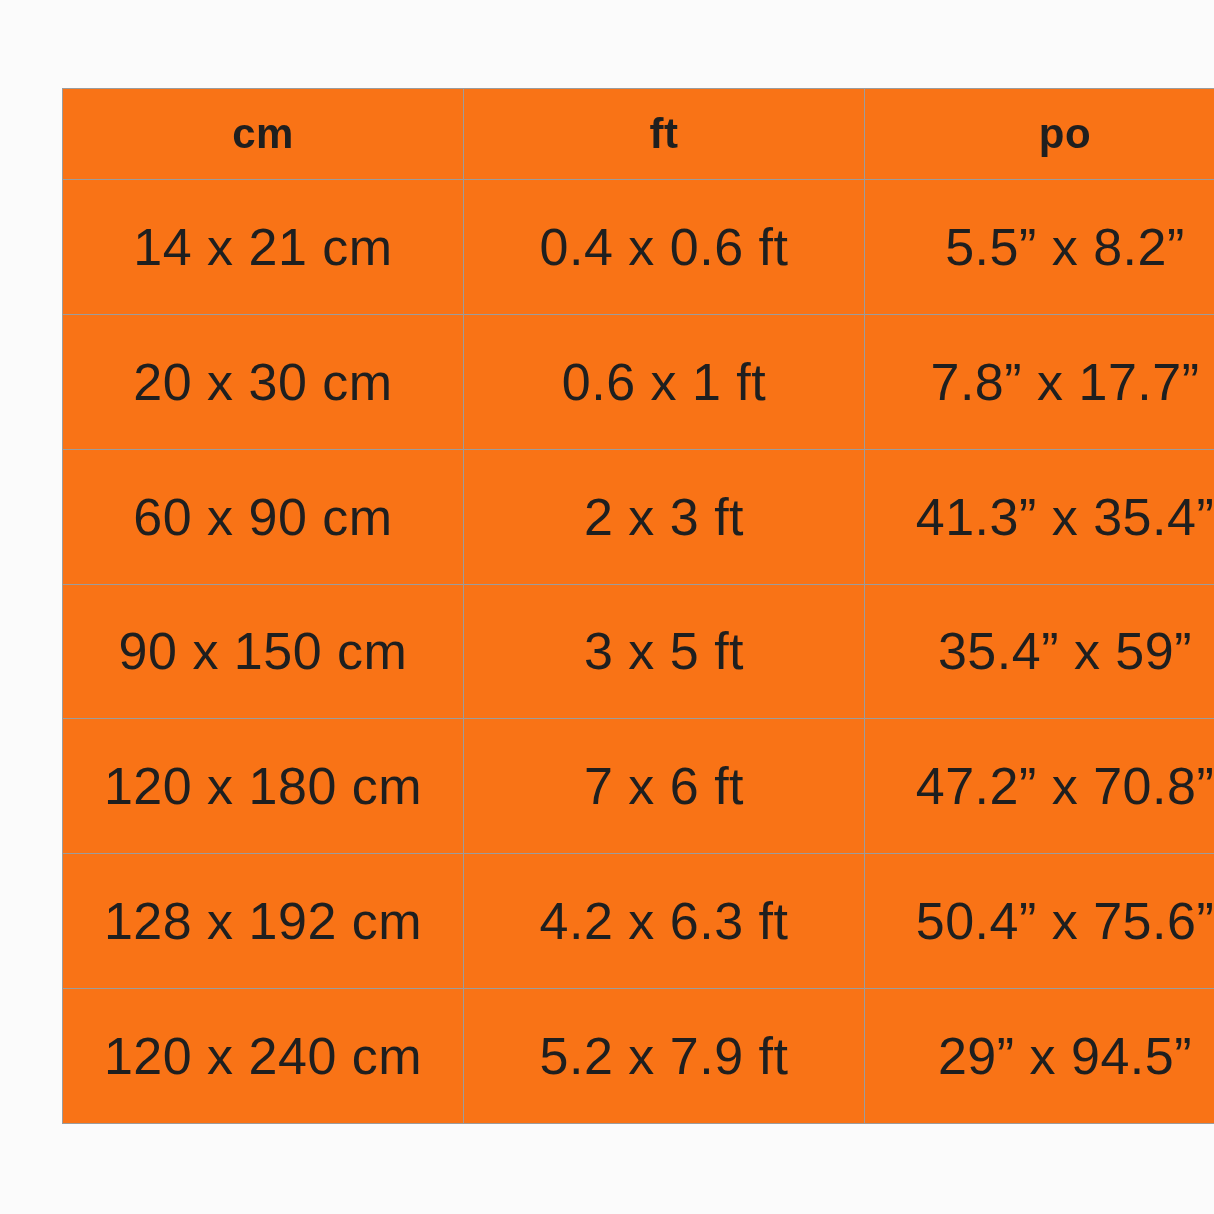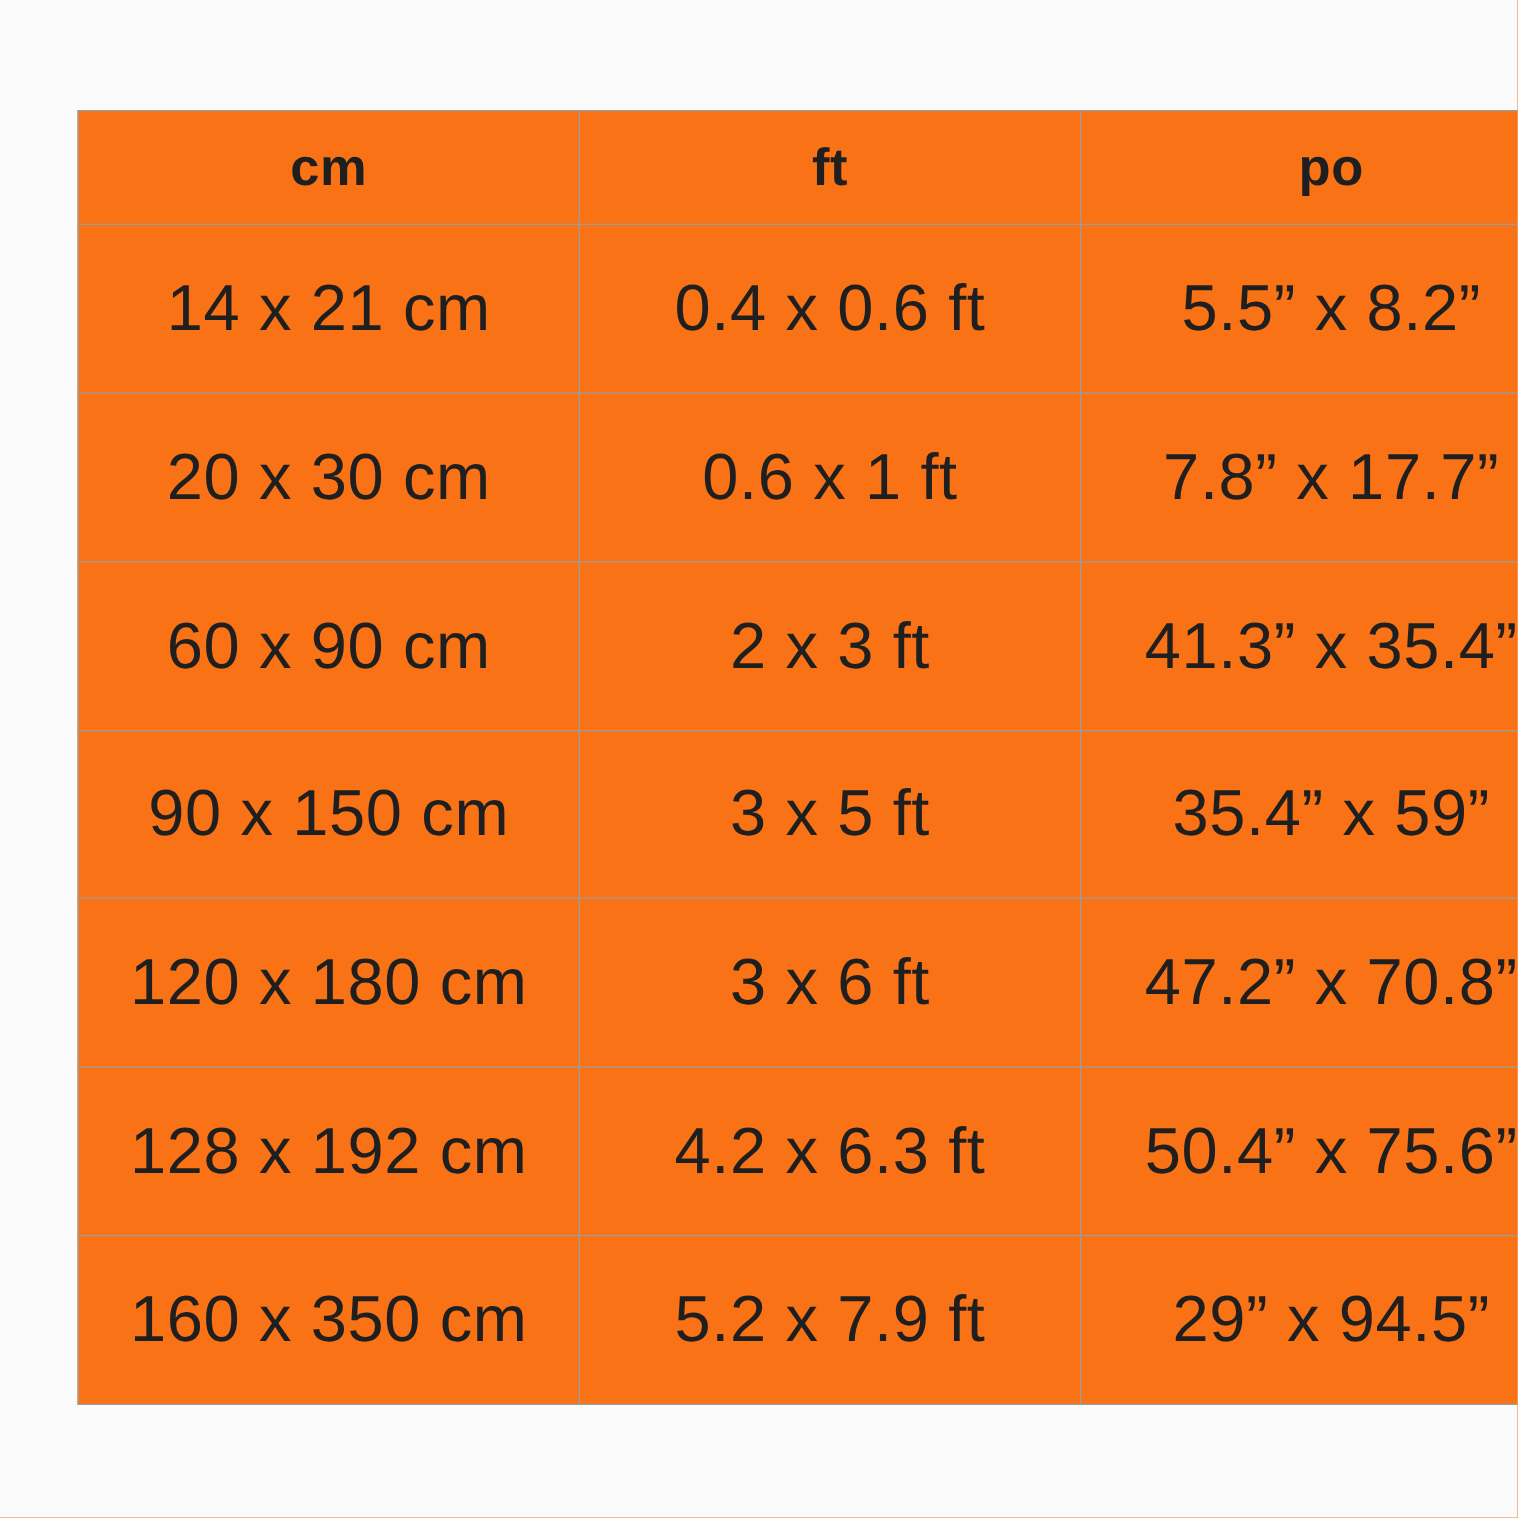--- a/index.html
+++ b/index.html
@@ -71,27 +71,27 @@
       <td>2 x 3 ft</td>
       <td>41.3” x 35.4”</td>
     </tr>
     <tr>
       <td>90 x 150 cm</td>
       <td>3 x 5 ft</td>
       <td>35.4” x 59”</td>
     </tr>
     <tr>
       <td>120 x 180 cm</td>
-      <td>3 x 6 ft</td>
+      <td>7 x 6 ft</td>
       <td>47.2” x 70.8”</td>
     </tr>
     <tr>
       <td>128 x 192 cm</td>
       <td>4.2 x 6.3 ft</td>
       <td>50.4” x 75.6”</td>
     </tr>
     <tr>
-      <td>160 x 350 cm</td>
+      <td>120 x 240 cm</td>
       <td>5.2 x 7.9 ft</td>
       <td>29” x 94.5”</td>
     </tr>
   </tbody>
 </table>
 
 </body></html>

